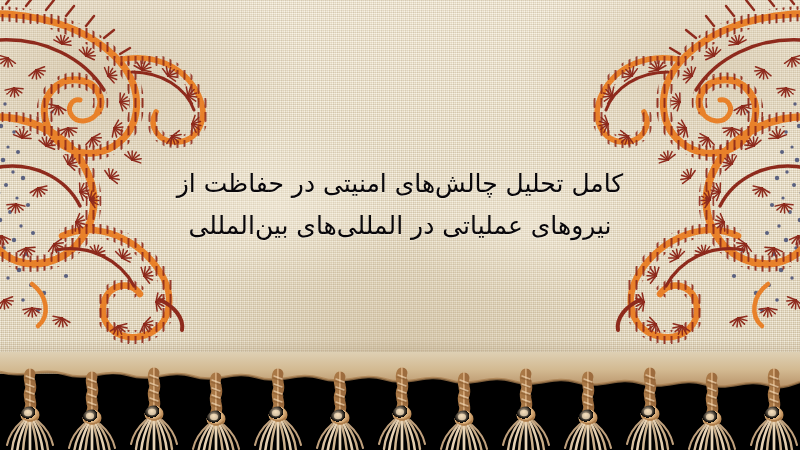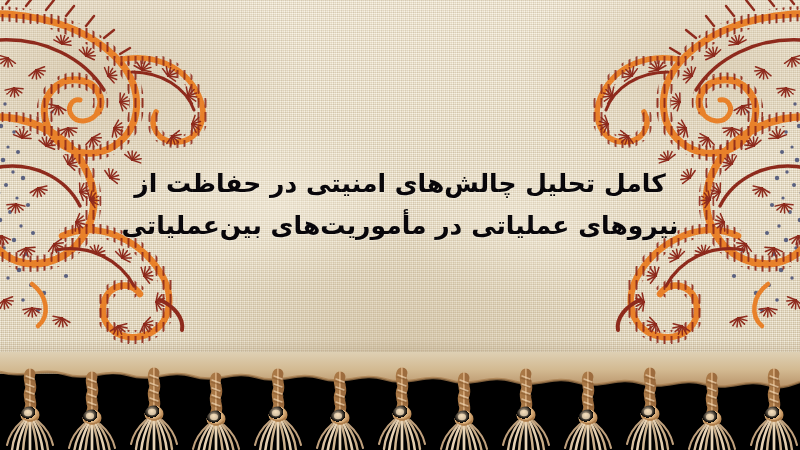--- a/index.html
+++ b/index.html
@@ -82,21 +82,21 @@
     width: 800px;
     text-align: center;
     direction: rtl;
     pointer-events: none;
   }
   .title-line {
     display: block;
     color: #08060a;
     font-size: 25px;
     line-height: 42px;
-    font-weight: 700;
+    font-weight: 400;
     letter-spacing: .2px;
     font-family: "DejaVu Sans", "Liberation Sans", sans-serif;
     text-shadow: 0 1px 0 rgba(255,252,240,.35);
     white-space: nowrap;
   }
 
   
   .fringe {
     position: absolute;
     left: 0;
@@ -403,21 +403,21 @@
           <line x1="128" y1="54" x2="138" y2="48"></line>
         </g>
       </g>
     </svg>
   </div>
 
   <div class="blackout"></div>
 
   <div class="title-block">
     <span class="title-line">کامل تحلیل چالش‌های امنیتی در حفاظت از</span>
-    <span class="title-line">نیروهای عملیاتی در مأموریت‌های بین‌عملیاتی</span>
+    <span class="title-line">نیروهای عملیاتی در المللی‌های بین‌المللی</span>
   </div>
 
   <div class="fringe">
     <svg viewBox="0 0 800 98" preserveAspectRatio="none" aria-hidden="true">
       <defs>
         <linearGradient id="ropeGrad" x1="0" y1="0" x2="1" y2="0">
           <stop offset="0%" stop-color="#a97846"></stop>
           <stop offset="35%" stop-color="#eec79a"></stop>
           <stop offset="65%" stop-color="#e0b484"></stop>
           <stop offset="100%" stop-color="#9d6c3e"></stop>

